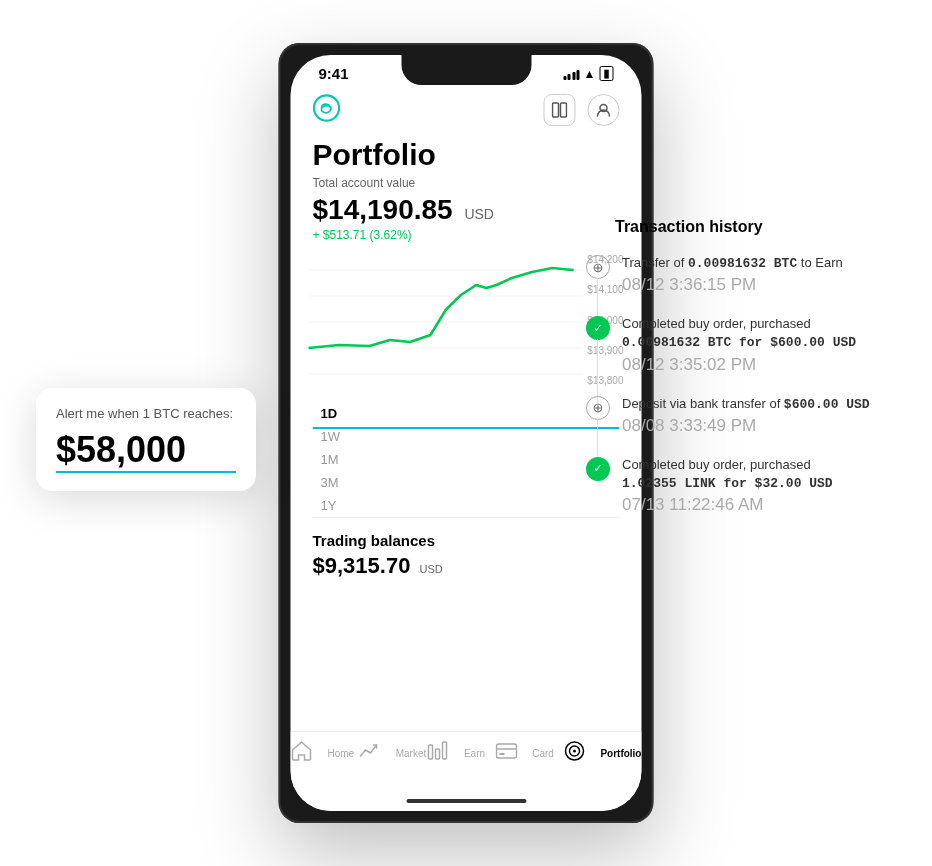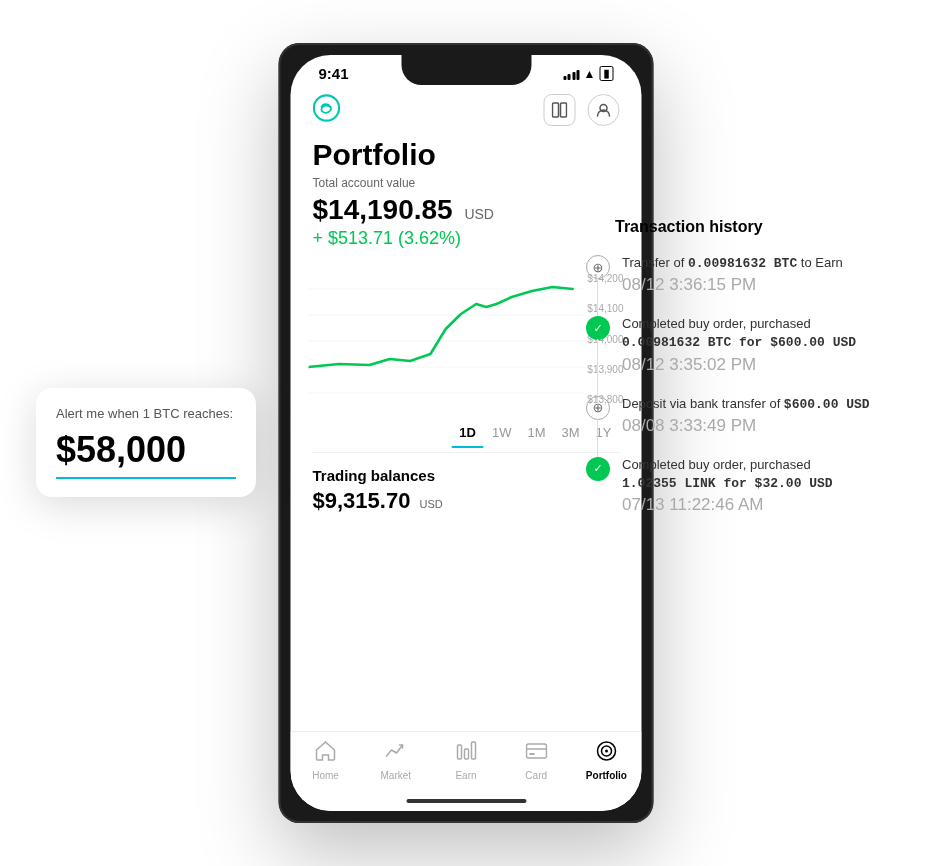--- a/index.html
+++ b/index.html
@@ -148,24 +148,24 @@
     }
 
     .account-value .usd {
       font-size: 14px;
       font-weight: 400;
       color: #666;
       margin-left: 4px;
     }
 
     .account-change {
-      font-size: 18px;
+      font-size: 12px;
       color: #00c853;
       margin-top: 2px;
-      margin-bottom: 20px;
+      margin-bottom: 8px;
     }
 
     
     .chart-area {
       position: relative;
       height: 140px;
       margin: 0 -4px;
     }
 
     .chart-svg {
@@ -182,23 +182,24 @@
       flex-direction: column;
       justify-content: space-between;
       font-size: 10px;
       color: #aaa;
       padding: 4px 0;
     }
 
     
     .time-filters {
       display: flex;
-      justify-content: flex-end;
-      padding: 12px 0 8px;
+      justify-content: flex-start;
+      padding: 12px 0 0;
       border-bottom: 1px solid #f0f0f0;
+      flex-direction: column;
     }
 
     .time-btn {
       font-size: 13px;
       font-weight: 500;
       color: #999;
       padding: 4px 8px;
       cursor: pointer;
       position: relative;
     }
@@ -255,23 +256,23 @@
       border-top: 1px solid #eee;
       display: flex;
       align-items: flex-start;
       padding-top: 8px;
       border-radius: 0 0 40px 40px;
     }
 
     .nav-item {
       flex: 1;
       display: flex;
-      flex-direction: column;
-      align-items: center;
-      gap: 3px;
+      flex-direction: row;
+      align-items: center;
+      gap: 15px;
       cursor: pointer;
     }
 
     .nav-icon {
       font-size: 20px;
       color: #aaa;
     }
 
     .nav-label {
       font-size: 10px;
@@ -316,21 +317,21 @@
       font-size: 13px;
       color: #555;
       margin-bottom: 8px;
     }
 
     .alert-value {
       font-size: 36px;
       font-weight: 800;
       color: #000;
       border-bottom: 2px solid #00bcd4;
-      padding-bottom: 6px;
+      padding-bottom: 0;
     }
 
     
     .transaction-panel {
       position: absolute;
       right: 20px;
       top: 200px;
       width: 310px;
       z-index: 3;
     }

